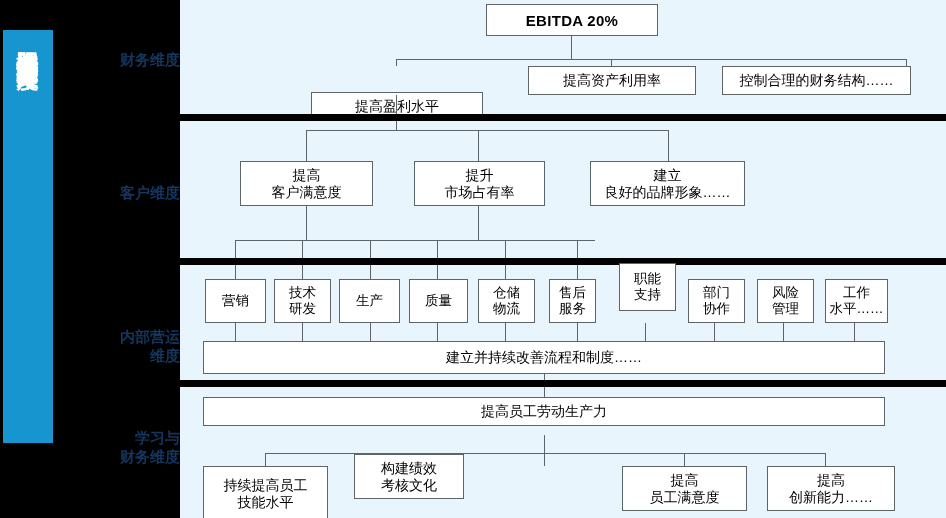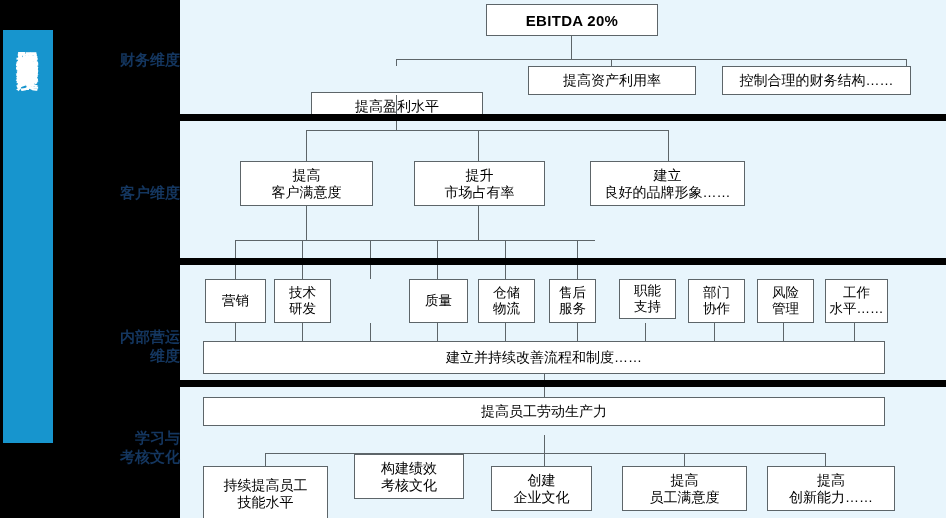--- a/index.html
+++ b/index.html
@@ -58,21 +58,21 @@
 
   <div class="banner">
     <span class="vtext">按照平衡计分卡的四大指标分类维度</span>
   </div>
 
   <div class="dimlabel" style="top:50px;">财务维度</div>
   <div class="dimlabel" style="top:183px;">客户维度</div>
   <div class="dimlabel" style="top:295px;white-space:pre-line;margin-top:32px;">内部营运
 维度</div>
   <div class="dimlabel" style="top:428px;white-space:pre-line;">学习与
-考核文化</div>
+财务维度</div>
 
   <div class="node bold" style="left:486px;top:4px;width:172px;height:32px;">EBITDA 20%</div>
 
   <div class="ln lnv" style="left:571px;top:36px;height:23px;"></div>
 
   <div class="ln lnh" style="left:396px;top:59px;width:510px;"></div>
   <div class="ln lnv" style="left:396px;top:59px;height:7px;"></div>
   <div class="ln lnv" style="left:611px;top:59px;height:7px;"></div>
   <div class="ln lnv" style="left:906px;top:59px;height:7px;"></div>
 
@@ -112,26 +112,27 @@
   <div class="ln lnv" style="left:235px;top:265px;height:14px;"></div>
   <div class="ln lnv" style="left:302px;top:265px;height:14px;"></div>
   <div class="ln lnv" style="left:370px;top:265px;height:14px;"></div>
   <div class="ln lnv" style="left:437px;top:265px;height:14px;"></div>
   <div class="ln lnv" style="left:505px;top:265px;height:14px;"></div>
   <div class="ln lnv" style="left:577px;top:265px;height:14px;"></div>
 
   <div class="node small" style="left:205px;top:279px;width:61px;height:44px;">营销</div>
   <div class="node small" style="left:274px;top:279px;width:57px;height:44px;">技术
 研发</div>
+  <div class="node small" style="left:339px;top:279px;width:61px;height:44px;">生产</div>
   <div class="node small" style="left:409px;top:279px;width:59px;height:44px;">质量</div>
   <div class="node small" style="left:478px;top:279px;width:57px;height:44px;">仓储
 物流</div>
   <div class="node small" style="left:549px;top:279px;width:47px;height:44px;">售后
 服务</div>
-  <div class="node small" style="left:619px;top:279px;width:57px;height:40px;">职能
+  <div class="node small" style="left:619px;top:263px;width:57px;height:48px;">职能
 支持</div>
   <div class="node small" style="left:688px;top:279px;width:57px;height:44px;">部门
 协作</div>
   <div class="node small" style="left:757px;top:279px;width:57px;height:44px;">风险
 管理</div>
   <div class="node small" style="left:825px;top:279px;width:63px;height:44px;">工作
 水平……</div>
 
   <div class="ln lnv" style="left:235px;top:323px;height:18px;"></div>
   <div class="ln lnv" style="left:302px;top:323px;height:18px;"></div>
@@ -157,20 +158,18 @@
   <div class="ln lnv" style="left:265px;top:453px;height:13px;"></div>
   <div class="ln lnv" style="left:404px;top:453px;height:13px;"></div>
   <div class="ln lnv" style="left:544px;top:453px;height:13px;"></div>
   <div class="ln lnv" style="left:684px;top:453px;height:13px;"></div>
   <div class="ln lnv" style="left:825px;top:453px;height:13px;"></div>
 
   <div class="node" style="left:203px;top:466px;width:125px;height:56px;">持续提高员工
 技能水平</div>
   <div class="node" style="left:354px;top:454px;width:110px;height:45px;">构建绩效
 考核文化</div>
-  <div class="node" style="left:491px;top:466px;width:101px;height:45px;">创建
-企业文化</div>
   <div class="node" style="left:622px;top:466px;width:125px;height:45px;">提高
 员工满意度</div>
   <div class="node" style="left:767px;top:466px;width:128px;height:45px;">提高
 创新能力……</div>
 
 </div>
 
 </body></html>

